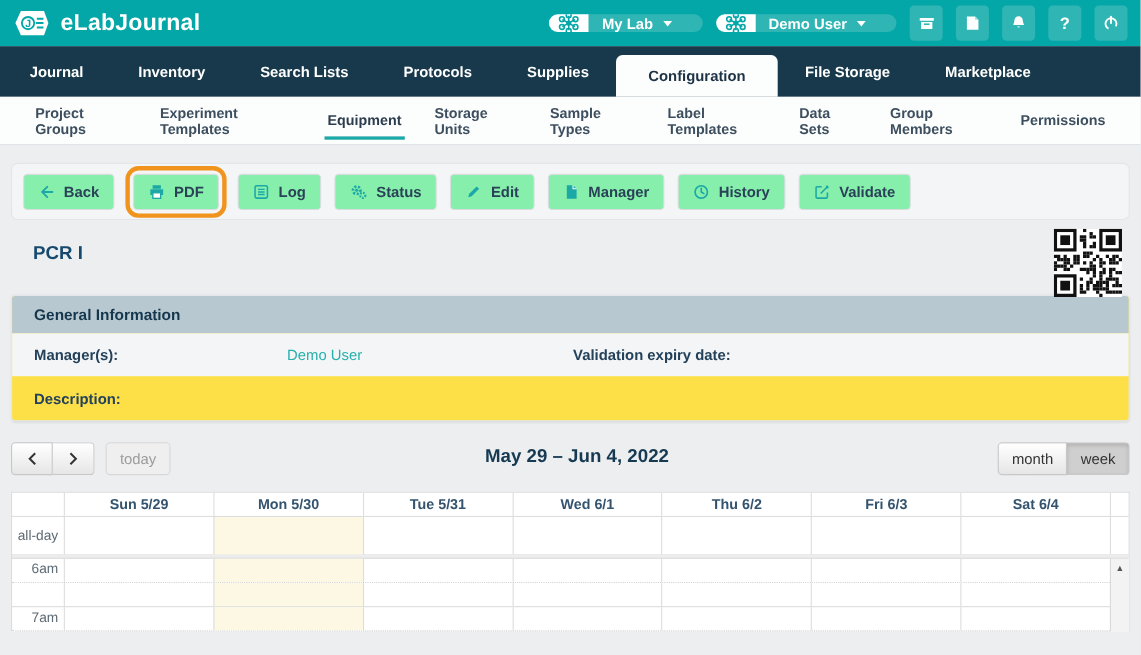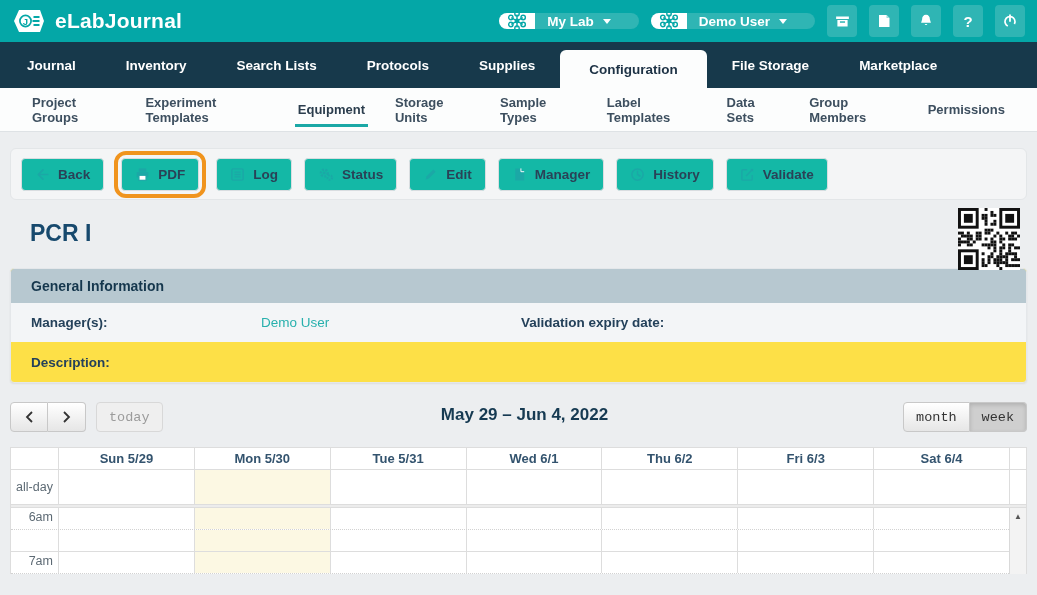--- a/index.html
+++ b/index.html
@@ -30,42 +30,42 @@
   
   .subnav{height:44px;background:#fcfdfd;border-bottom:1px solid #dee2e5;display:flex;align-items:center;padding:0 17px;}
   .subnav .sub-item{position:relative;margin:0 15px;font-size:13px;font-weight:bold;color:#3d4f5f;cursor:pointer;padding:6px 0;}
   .subnav .sub-item.active{color:#2b3d4d;}
   .subnav .sub-item.active::after{content:"";position:absolute;left:-3px;right:-3px;bottom:-4px;height:3px;background:var(--accent-teal);}
 
   .content{padding:0 10px;}
 
   
   .toolbar{margin-top:16px;background:#f4f5f6;border:1px solid #e3e6e8;border-radius:6px;padding:9px 10px;display:flex;align-items:center;gap:12px;height:52px;}
-  .btn{height:33px;background:#14b8a6;border:1px solid #d9dde0;border-radius:4px;display:inline-flex;align-items:center;gap:8px;padding:0 13px;font-size:13.5px;font-weight:bold;color:#2a4257;cursor:pointer;font-family:inherit;}
+  .btn{height:33px;background:#86efac;border:1px solid #d9dde0;border-radius:4px;display:inline-flex;align-items:center;gap:8px;padding:0 13px;font-size:13.5px;font-weight:bold;color:#2a4257;cursor:pointer;font-family:inherit;}
   .btn svg{flex:0 0 auto;}
   .pdf-ring{display:inline-flex;border:4px solid var(--highlight-orange);border-radius:12px;padding:3px;margin:-8px -2px;}
 
   
   .title-row{position:relative;height:68px;}
-  .page-title{position:absolute;left:20px;top:20px;font-size:23px;font-weight:bold;color:var(--title-navy);}
+  .page-title{position:absolute;left:20px;top:20px;font-size:17px;font-weight:bold;color:var(--title-navy);}
   .qr{position:absolute;right:7px;top:8px;}
 
   
   .panel{background:#fde047;border:1px solid #e4e7ea;border-radius:4px;box-shadow:0 1px 2px rgba(0,0,0,.07);}
   .panel-header{height:34px;background:var(--info-header-bg);border-radius:3px 3px 0 0;display:flex;align-items:center;padding-left:20px;font-size:14px;font-weight:bold;color:#15374d;}
   .info-row{display:grid;grid-template-columns:230px 1fr 245px 1fr;align-items:center;min-height:39px;padding-left:20px;}
   .info-row.stripe{background:#f3f5f7;}
   .info-label{font-size:13.5px;font-weight:bold;color:#24415a;}
   .info-value{font-size:13.5px;color:#6f7a82;}
   .info-value.link{color:var(--link-teal);cursor:pointer;}
   .info-row.full{grid-template-columns:230px 1fr;min-height:40px;}
 
   
   .cal-header{position:relative;margin-top:19px;height:31px;}
-  .fc-btn{height:30px;background:linear-gradient(to bottom,#ffffff,#e6e6e6);border:1px solid #c8c8c8;color:#333;font-size:13.5px;font-family:Liberation Mono, monospace;padding:0 12px;cursor:pointer;display:inline-flex;align-items:center;justify-content:center;}
+  .fc-btn{height:30px;background:linear-gradient(to bottom,#ffffff,#e6e6e6);border:1px solid #c8c8c8;color:#333;font-size:13.5px;font-family:Liberation Sans, sans-serif;padding:0 12px;cursor:pointer;display:inline-flex;align-items:center;justify-content:center;}
   .fc-group{display:inline-flex;}
   .fc-group .fc-btn{border-radius:0;border-left-width:0;}
   .fc-group .fc-btn:first-child{border-radius:4px 0 0 4px;border-left-width:1px;}
   .fc-group .fc-btn:last-child{border-radius:0 4px 4px 0;}
   .fc-btn.single{border-radius:4px;}
   .fc-btn.disabled{background:#efefef;color:#9b9b9b;border-color:#d8d8d8;cursor:default;}
   .fc-btn.pressed{background:#cfcfcf;box-shadow:inset 0 2px 4px rgba(0,0,0,.15);}
   .fc-nav-left{position:absolute;left:0;top:0;display:flex;gap:10px;}
   .fc-nav-right{position:absolute;right:0;top:0;}
   .cal-title{position:absolute;left:12px;right:0;top:3px;text-align:center;font-size:17px;font-weight:bold;color:#163a52;}

